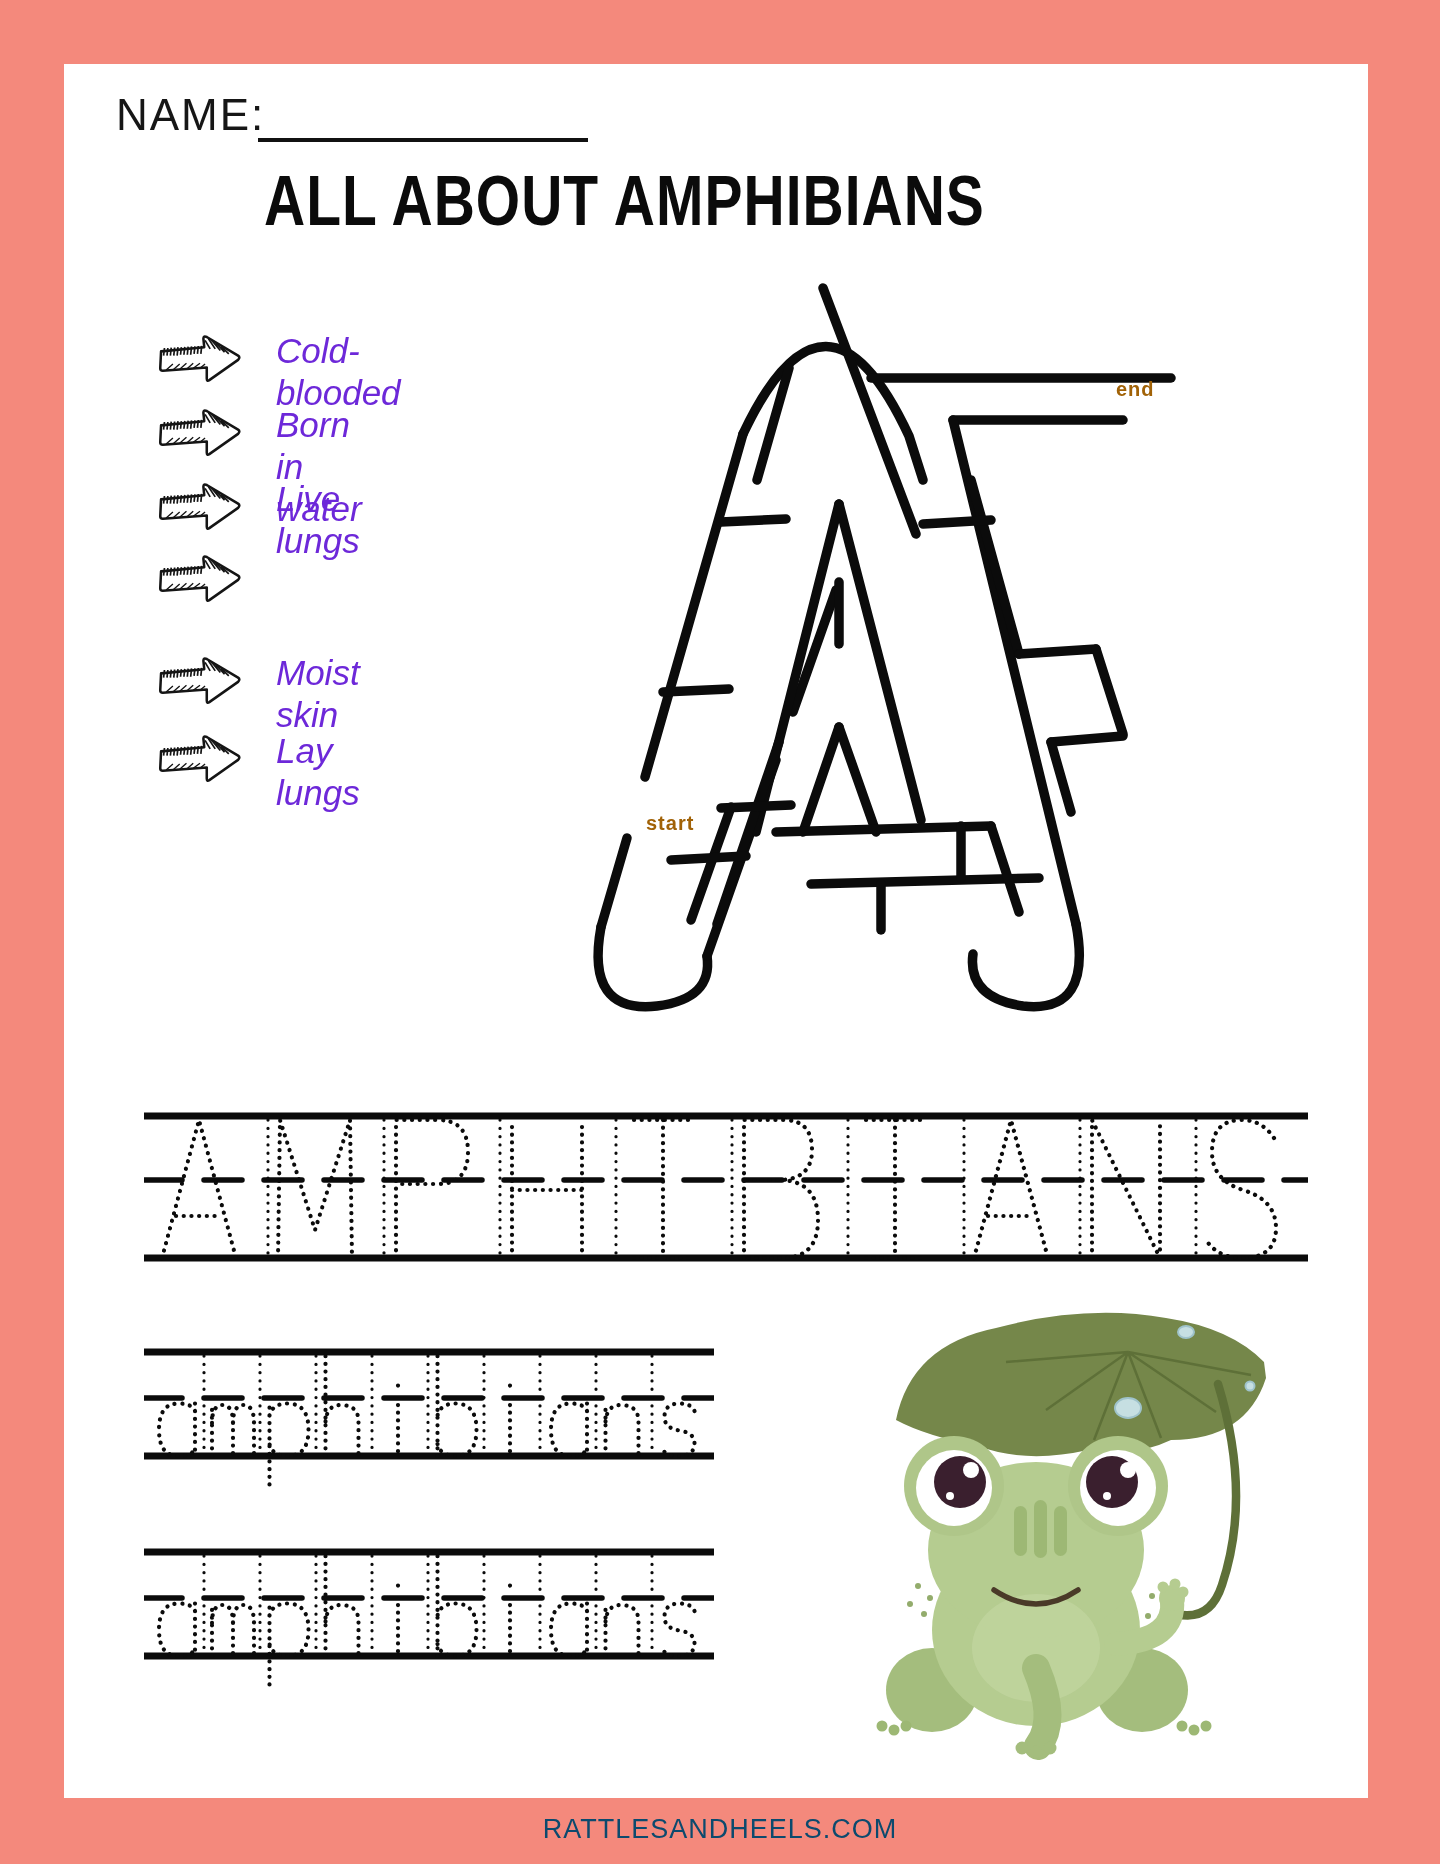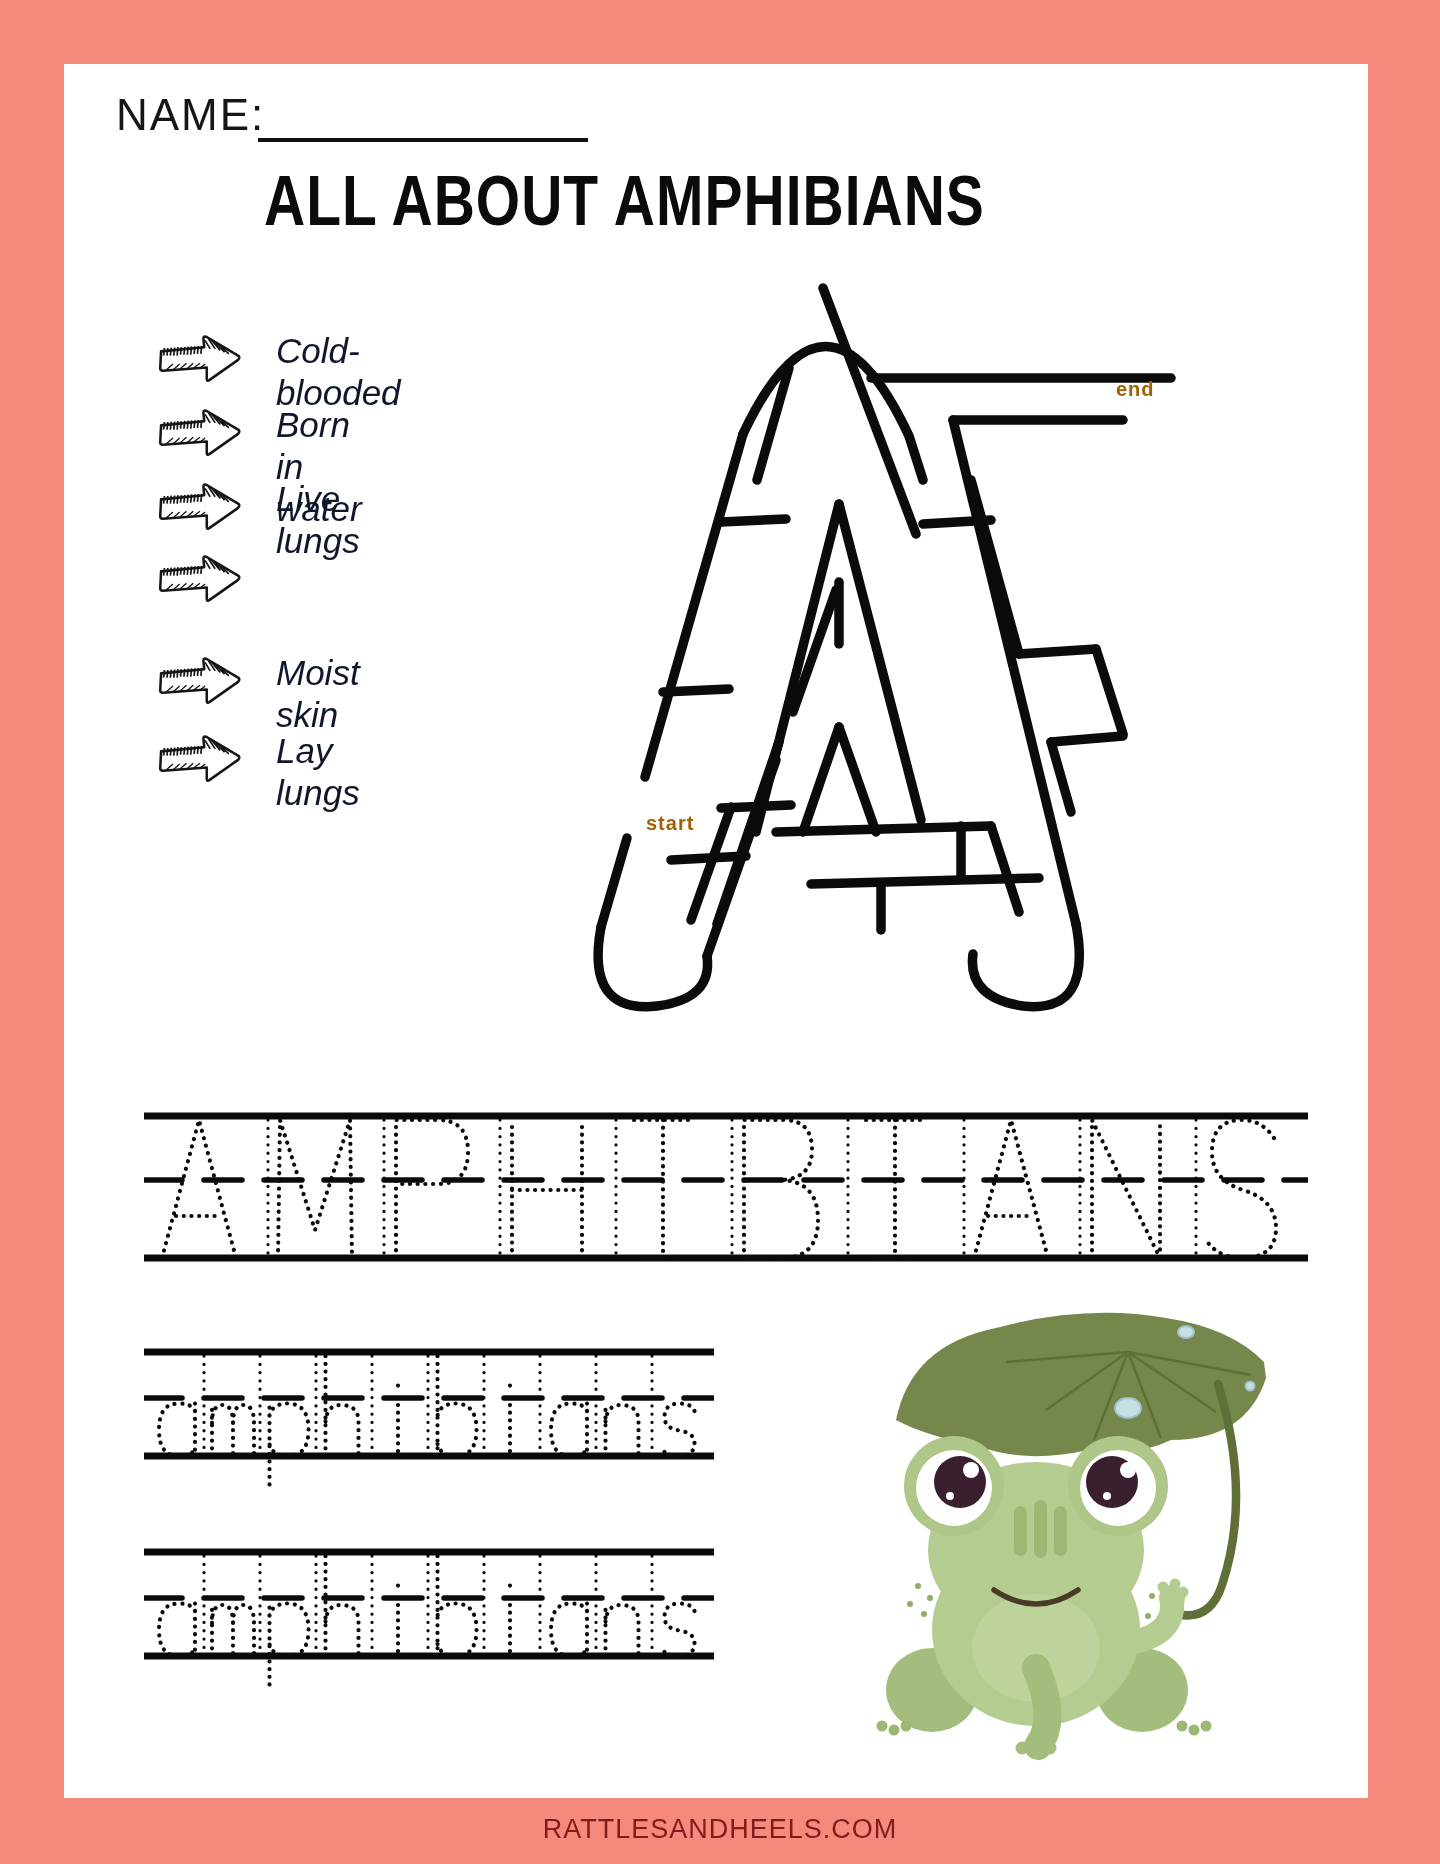--- a/index.html
+++ b/index.html
@@ -22,42 +22,42 @@
     position:absolute;left:200px;top:96px;width:664px;text-align:center;
     font-size:57px;font-weight:900;letter-spacing:1px;color:#0b0b0b;
     transform:scale(1,1.22);transform-origin:top center;white-space:nowrap;
   }
   
   .facts{position:absolute;left:92px;top:0;}
   .fact{position:absolute;display:flex;align-items:flex-start;}
   .fact .arrow{width:88px;height:54px;flex:0 0 auto;margin-top:2px;}
   .fact .fact-label{
     margin-left:32px;font-style:italic;font-size:35px;line-height:42px;
-    color:#0f172a;max-width:300px;
+    color:#6d28d9;max-width:300px;
   }
   .fact1{top:266px}.fact2{top:340px}.fact3{top:414px}
   .fact4{top:486px}.fact5{top:588px}.fact6{top:666px}
   
   .maze-wrap{position:absolute;left:507px;top:208px;width:645px;height:745px;}
   .maze-wrap svg{width:100%;height:100%;display:block;}
   .maze-label{position:absolute;font-weight:700;font-size:20px;color:#a16207;letter-spacing:1px;}
   .maze-end{left:1052px;top:314px;}
   .maze-start{left:582px;top:748px;}
   
   .trace{position:absolute;display:block;}
   .trace-upper{left:80px;top:1042px;width:1164px;height:172px;}
   .trace-lower1{left:80px;top:1278px;width:570px;height:152px;}
   .trace-lower2{left:80px;top:1478px;width:570px;height:152px;}
   
   .frog-wrap{position:absolute;left:802px;top:1236px;width:400px;height:470px;}
   .frog-wrap svg{width:100%;height:100%;display:block;}
   
   .footer{
     position:absolute;left:0;top:1814px;width:1440px;text-align:center;
-    font-size:27px;letter-spacing:1px;color:#7f1d1d;font-weight:400;
+    font-size:27px;letter-spacing:1px;color:#0c4a6e;font-weight:400;
   }
 </style>
 </head>
 <body>
 
 <svg width="0" height="0" style="position:absolute" aria-hidden="true">
   <defs>
     <symbol id="arrowSym" viewBox="0 0 104 62">
       <path d="M6 22 L57 17 L56 7 Q56 3 60 5 L97 27 Q100 29 97 32 L63 56 Q60 58 60 54 L60 41 L8 45 Q5 45 5 42 Z" fill="#ffffff" stroke="#151515" stroke-width="3" stroke-linejoin="round"></path>
       <path d="M10 18 L9 27 M14 18 L13 27 M18 17.6 L17 27 M22 17.4 L21 27 M26 17 L25 27 M30 17 L29 26 M34 16.6 L33 26 M38 16.4 L37 26 M42 16 L41 26 M46 16 L45 25 M50 15.6 L49 25 M54 15.4 L53 25" stroke="#151515" stroke-width="2" fill="none"></path>

